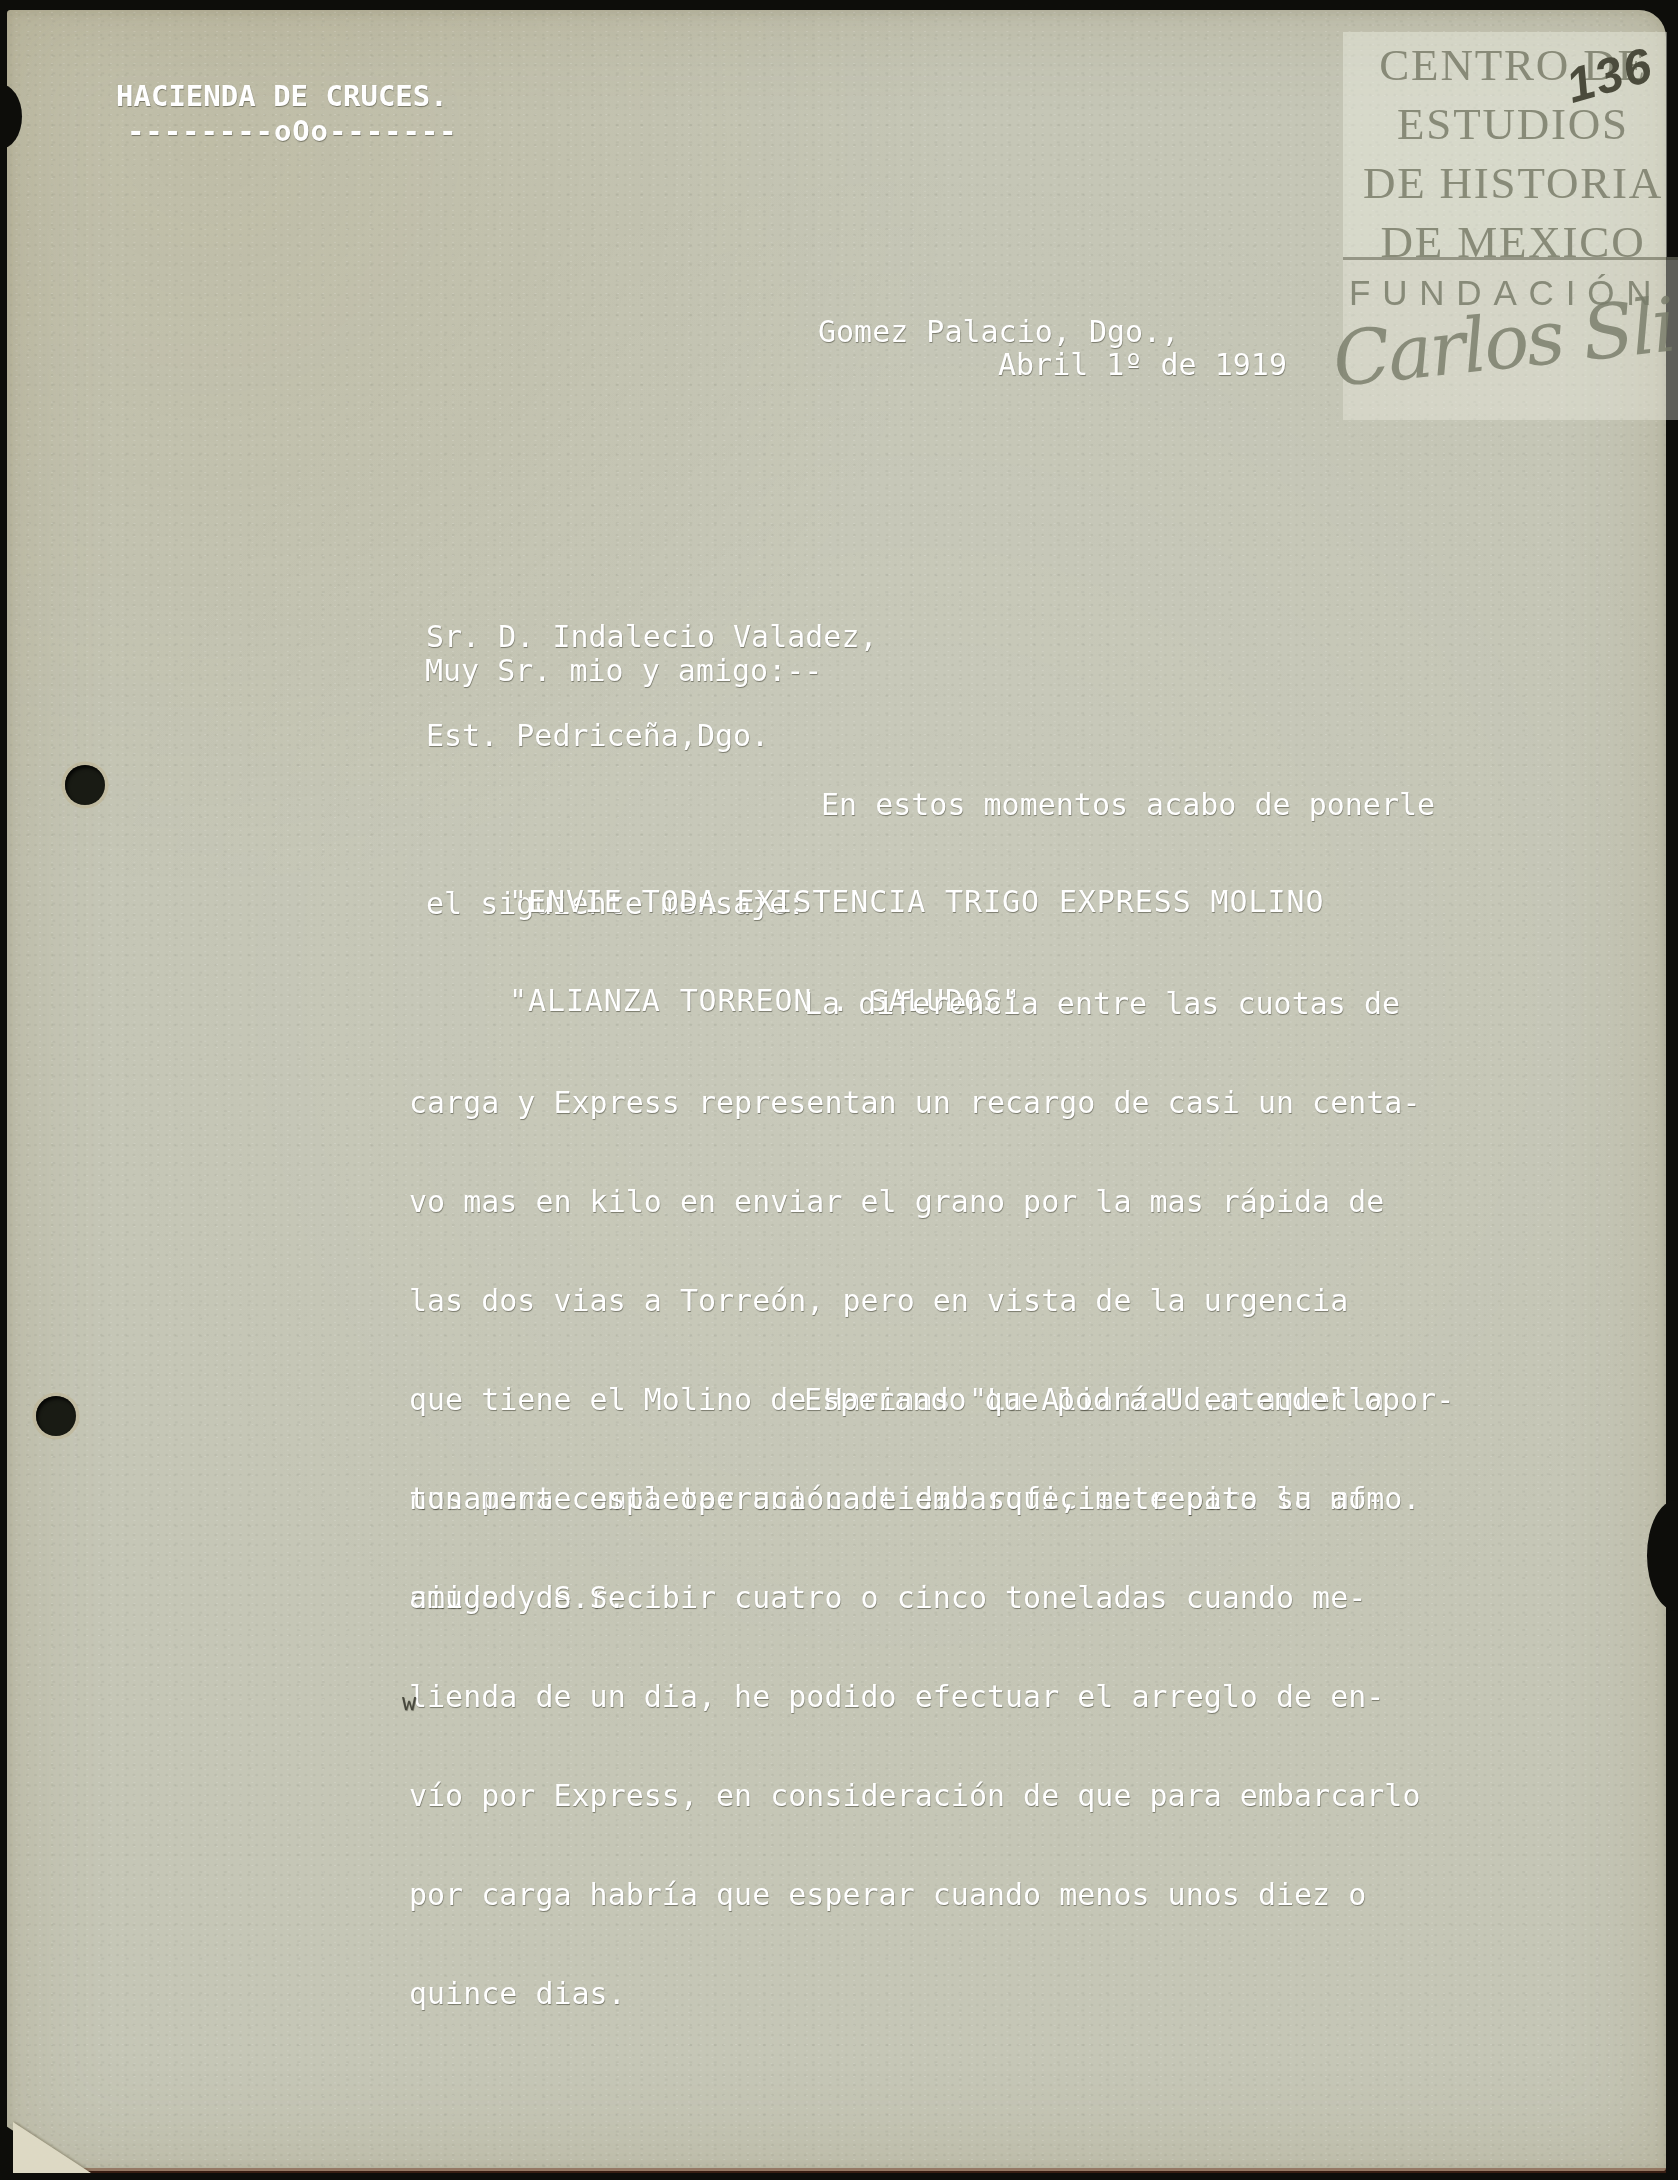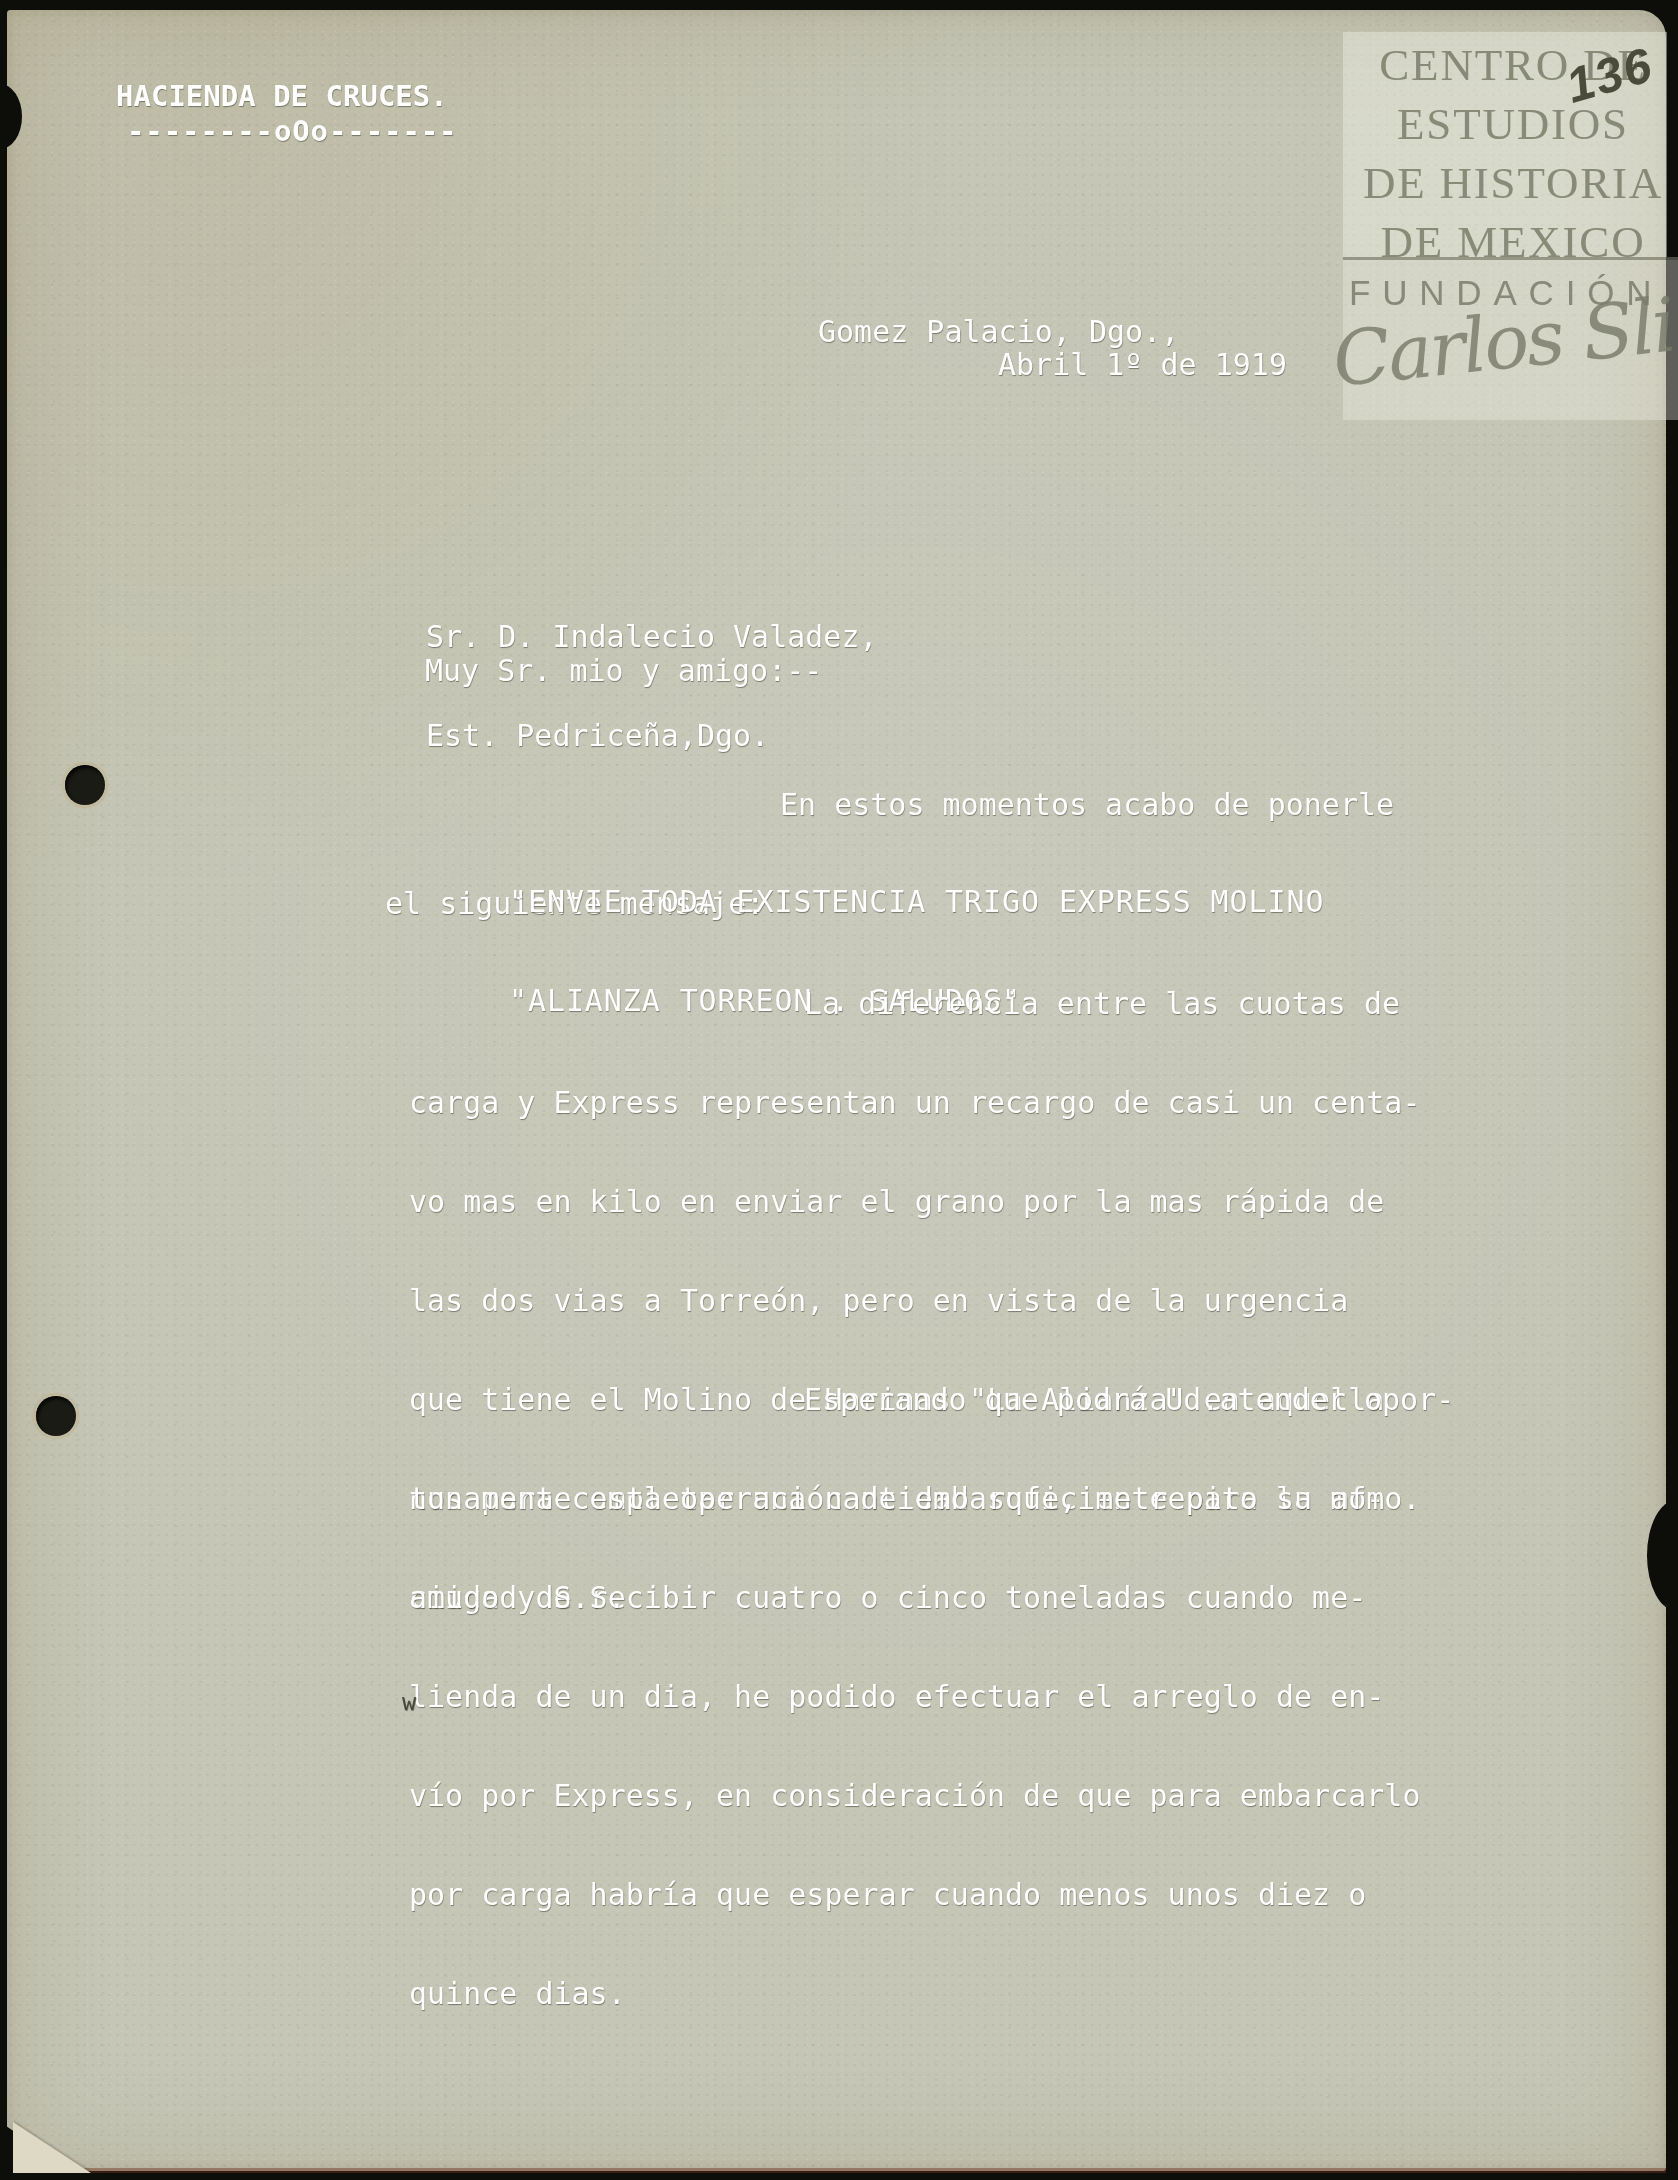--- a/index.html
+++ b/index.html
@@ -69,21 +69,21 @@
     position:absolute;color:#ffffff;font-size:30px;line-height:33px;
     white-space:pre;text-shadow:0.5px 0.5px 0.9px rgba(60,60,48,.55);
   }
   .typed .indent{padding-left:395px;}
   #letterhead-title{left:116px;top:80px;font-weight:bold;font-size:29px;}
   #letterhead-divider{left:127px;top:115px;font-weight:bold;font-size:29px;letter-spacing:0.9px;text-align:center;}
   #dateline-place{left:818px;top:315px;}
   #dateline-date{left:998px;top:348px;}
   #recipient-block{left:411px;top:554px;margin-left:15px;}
   #salutation-line{left:409px;top:654px;margin-left:16px;}
-  #intro-block{left:385px;top:722px;}
+  #intro-block{left:426px;top:722px;}
   #telegram-block{left:509px;top:819px;letter-spacing:0.9px;}
   #paragraph2-block{left:409px;top:921px;}
   #closing-block{left:409px;top:1317px;}
   #stray-mark{left:402px;top:1686px;font-size:23.6px;color:rgba(55,55,45,.8);}
   
   .punch-hole{
     position:absolute;width:40px;height:40px;border-radius:50%;background:#191b14;
     box-shadow:0 0 0 3.6px rgba(190,175,135,.4), inset 1.8px 2.7px 3.6px rgba(0,0,0,.8);
   }
   #punch-hole-1{left:65px;top:765px;}

